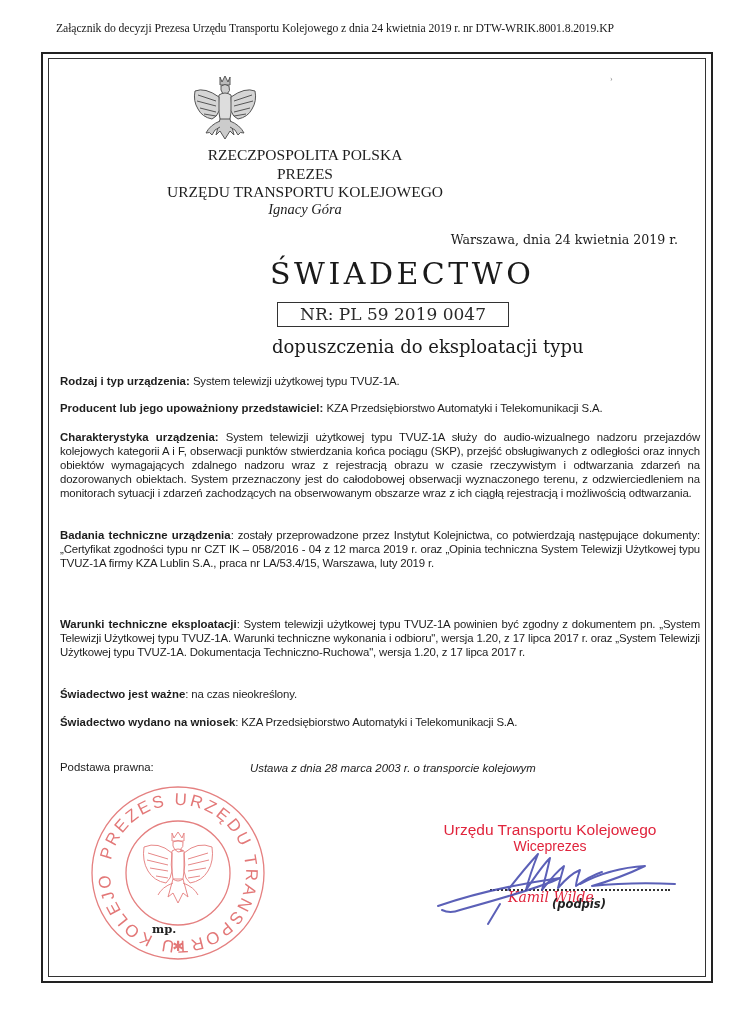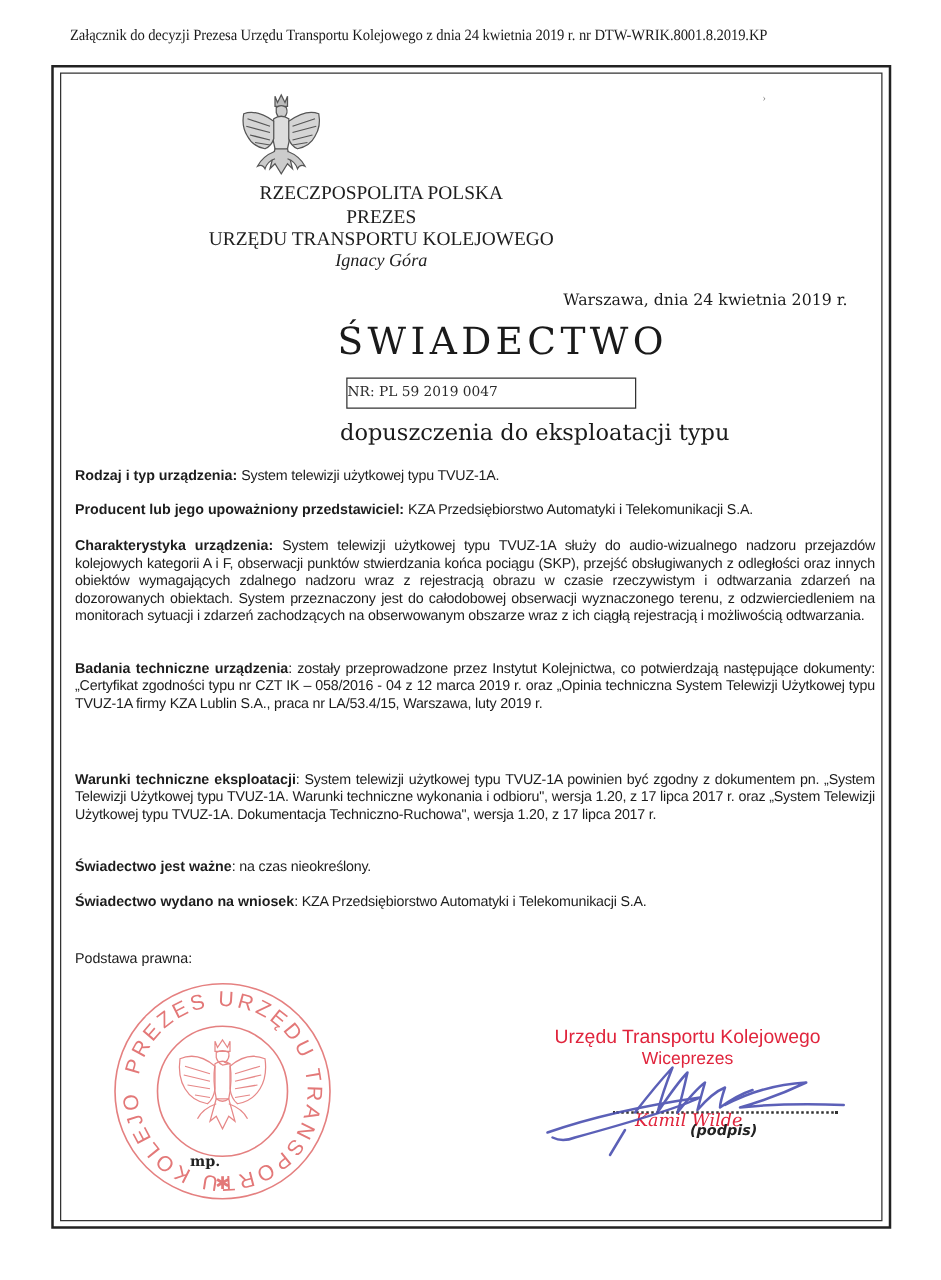--- a/index.html
+++ b/index.html
@@ -32,21 +32,21 @@
     font-family: "DejaVu Serif", serif; font-size: 12.6px; white-space: nowrap;
   }
   .title {
     position: absolute; left: 270px; top: 256px;
     font-family: "DejaVu Serif", serif; font-size: 30px; letter-spacing: 3.5px; color: #1a1a1a;
     white-space: nowrap;
   }
   .nr-box {
     position: absolute; left: 277px; top: 302px; width: 232px; height: 25px;
     border: 1.5px solid #333; box-sizing: border-box;
-    text-align: left; font-family: "DejaVu Serif", serif; font-size: 11px; line-height: 22px;
+    text-align: center; font-family: "DejaVu Serif", serif; font-size: 17px; line-height: 22px;
     color: #2a2a2a;
   }
   .subtitle {
     position: absolute; left: 272px; top: 336px;
     font-family: "DejaVu Serif", serif; font-size: 18px; white-space: nowrap;
   }
   .field {
     position: absolute; left: 60px; width: 640px;
     font-family: "Liberation Sans", sans-serif; font-size: 11.4px; line-height: 13.9px;
     text-align: justify; color: #1d1d1d;
@@ -166,20 +166,21 @@
 <div class="field f-valid">
   <b>Świadectwo jest ważne</b><span class="val">: na czas nieokreślony.</span>
 </div>
 
 <div class="field f-req">
   <b>Świadectwo wydano na wniosek</b><span class="val">: KZA Przedsiębiorstwo Automatyki i Telekomunikacji S.A.</span>
 </div>
 
 <div class="legal-label">Podstawa prawna:</div>
 <div class="legal-text">
+  <div>Ustawa z dnia 28 marca 2003 r. o transporcie kolejowym</div>
 </div>
 
 <svg class="stamp" viewBox="0 0 180 180">
   <defs>
     <path id="ringPath" d="M 90 90 m -68 0 a 68 68 0 1 1 136 0 a 68 68 0 1 1 -136 0"></path>
   </defs>
   <g fill="none" stroke="#e06a6a" stroke-width="1.3" opacity="0.85">
     <circle cx="90" cy="90" r="86"></circle>
     <circle cx="90" cy="90" r="52"></circle>
   </g>

